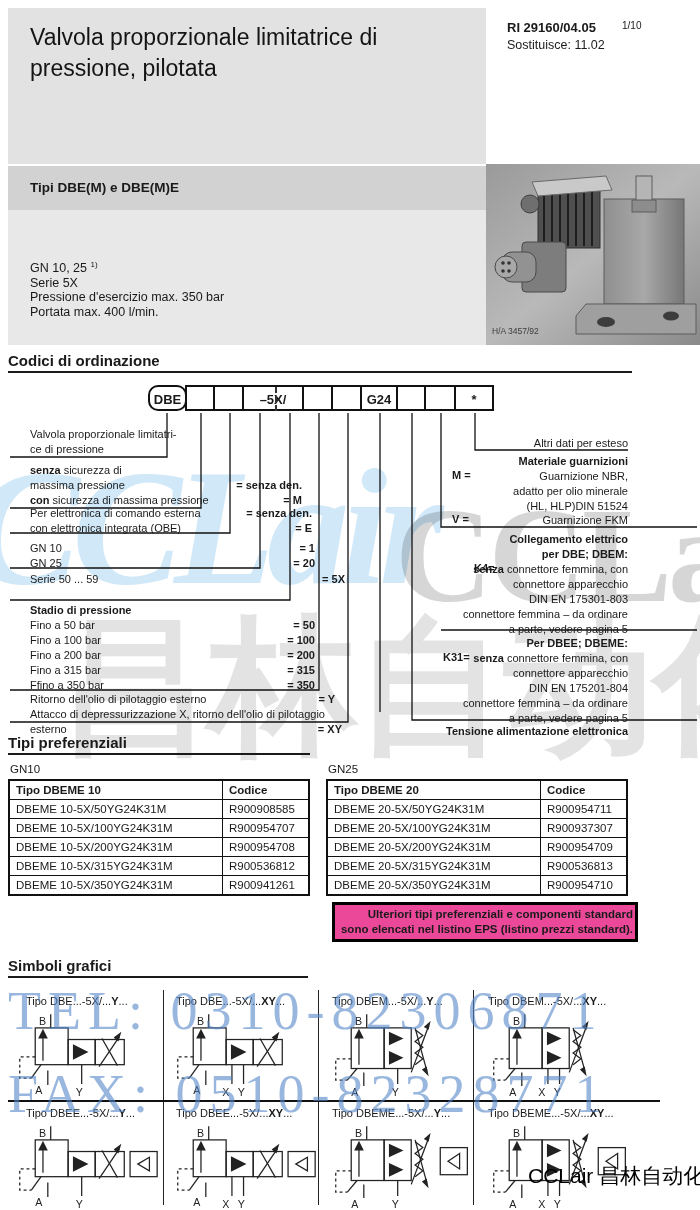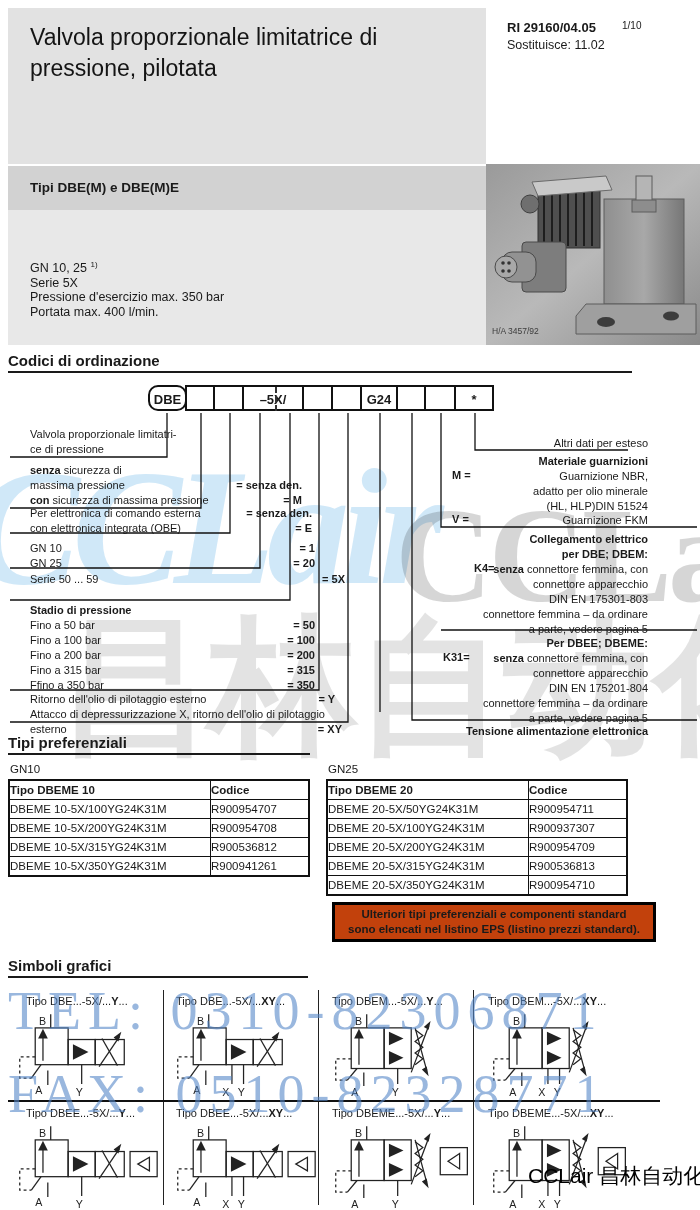--- a/index.html
+++ b/index.html
@@ -28,31 +28,31 @@
   .code-row{z-index:3;}
   .code-cell{position:absolute;top:385px;height:26px;border:2px solid #111;background:#fff;
              font-size:13px;font-weight:bold;text-align:center;line-height:26px;box-sizing:border-box;}
   .dash-div{position:absolute;top:387px;left:275px;width:0;height:24px;border-left:2px dashed #333;z-index:4;}
   .lines-svg{left:0;top:0;width:700px;height:1210px;z-index:1;pointer-events:none;}
   .lbl{font-size:11px;line-height:15px;z-index:3;}
   .lbl .val{position:absolute;right:0;font-weight:bold;}
   .lbl .lead{font-weight:bold;}
   .lbl .row{position:relative;}
   .bold{font-weight:bold;}
-  .rlbl{font-size:11px;line-height:15px;text-align:right;z-index:3;margin-left:20px;}
+  .rlbl{font-size:11px;line-height:15px;text-align:right;z-index:3;}
   .rkey{font-size:11px;font-weight:bold;z-index:3;}
   
   .ptable{position:absolute;border-collapse:collapse;z-index:3;background:#fff;}
   .ptable td,.ptable th{border:1px solid #111;font-size:11.5px;text-align:left;
-      padding:2px 0;height:14px;font-family:"Liberation Sans",sans-serif;}
+      padding:2px 6px;height:14px;font-family:"Liberation Sans",sans-serif;}
   .ptable th{font-weight:bold;}
   .ptable{border:2px solid #111;}
   .gn-label{font-size:11.5px;z-index:3;}
-  .note-box{left:332px;top:902px;width:296px;border:3px solid #000;background:#c2410c;
-            font-size:11.5px;font-weight:bold;text-align:center;line-height:15px;padding:2px 11px;z-index:3;}
+  .note-box{left:332px;top:902px;width:296px;border:3px solid #000;background:#ec4899;
+            font-size:11.5px;font-weight:bold;text-align:right;line-height:15px;padding:2px 2px;z-index:3;}
   
   .sym-label{font-size:11px;z-index:3;white-space:nowrap;}
   .sym-svg{z-index:3;}
   .divider-v{width:1px;background:#222;z-index:2;}
   .divider-h{height:2px;background:#111;z-index:2;}
   
   .wm-blue-big{left:-30px;top:433px;font-family:"Liberation Serif",serif;font-style:italic;font-weight:bold;
       font-size:165px;letter-spacing:-8px;color:rgba(150,205,240,0.45);z-index:0;white-space:nowrap;}
   .wm-gray-big{left:395px;top:478px;font-family:"Liberation Serif",serif;font-weight:bold;
       font-size:135px;letter-spacing:-4px;color:rgba(0,0,0,0.16);z-index:0;white-space:nowrap;}
@@ -245,20 +245,24 @@
   <div class="abs gn-label" style="left:10px;top:763px;">GN10</div>
   <div class="abs gn-label" style="left:328px;top:763px;">GN25</div>
 
   <table class="ptable" style="left:8px;top:779px;width:302px;">
     <tbody>
         <tr>
       <th style="width:200px;">Tipo DBEME 10</th>
       <th>Codice</th>
     </tr>
     <tr>
+          <td>DBEME 10-5X/50YG24K31M</td>
+          <td>R900908585</td>
+        </tr>
+    <tr>
           <td>DBEME 10-5X/100YG24K31M</td>
           <td>R900954707</td>
         </tr>
     <tr>
           <td>DBEME 10-5X/200YG24K31M</td>
           <td>R900954708</td>
         </tr>
     <tr>
           <td>DBEME 10-5X/315YG24K31M</td>
           <td>R900536812</td>

